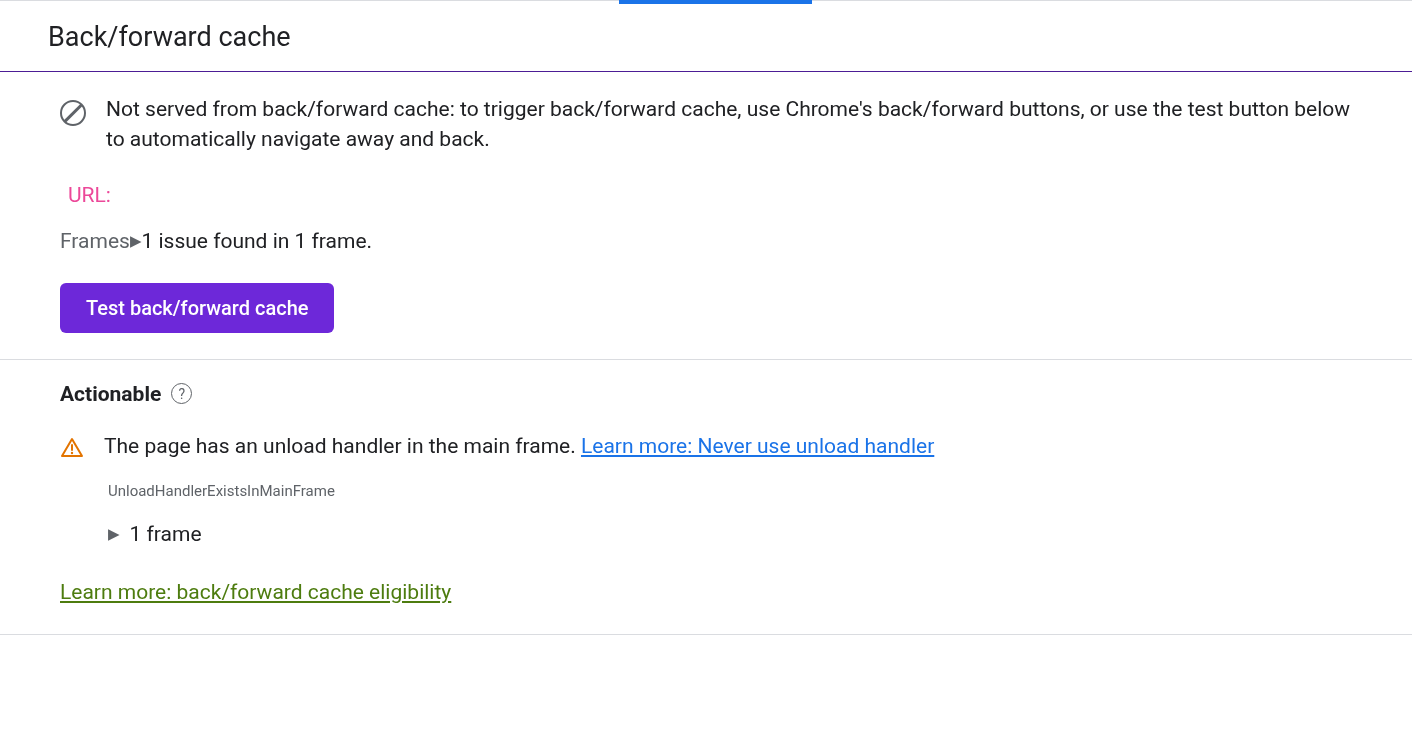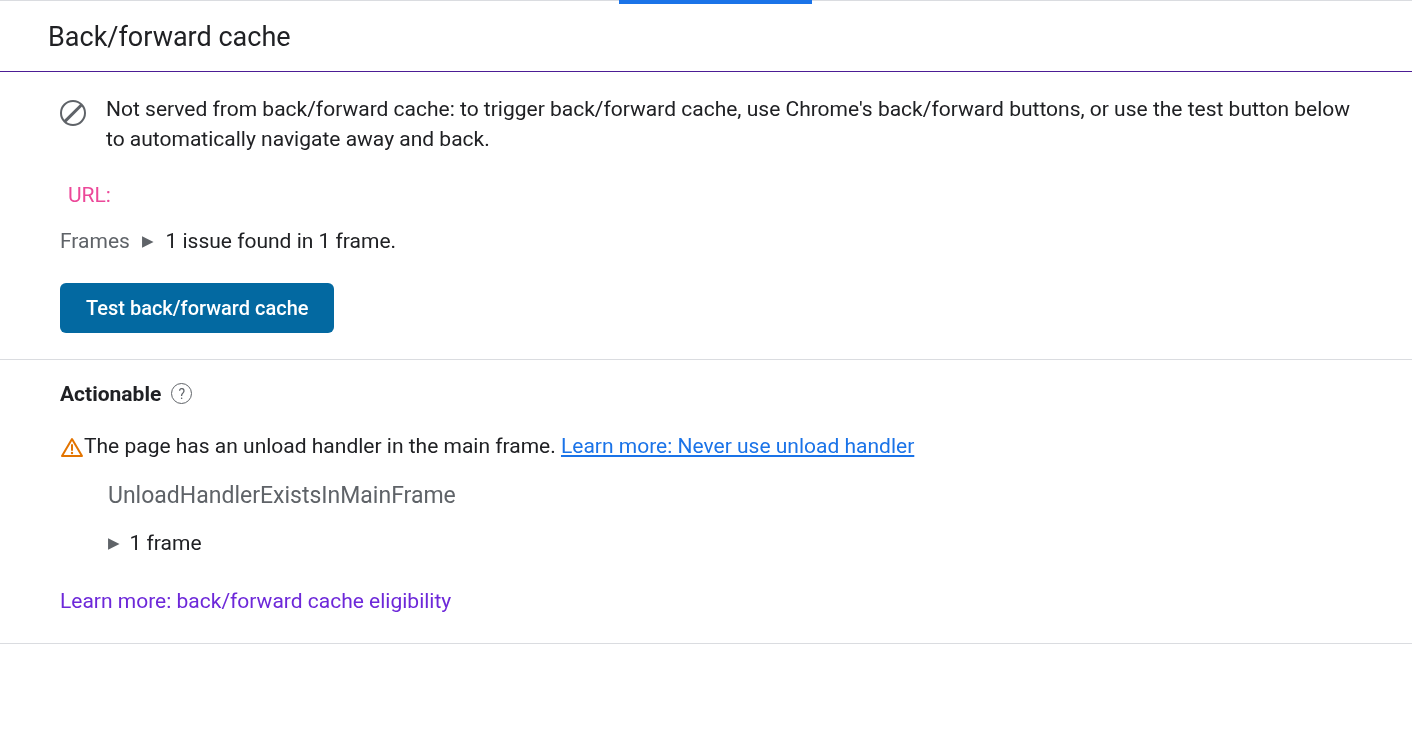--- a/index.html
+++ b/index.html
@@ -80,37 +80,36 @@
     .url-label {
       color: #ec4899;
       margin-left: 8px;
     }
     .url-value {
       color: #202124;
     }
     .frames-row {
       display: flex;
       align-items: center;
-      gap: 12px;
       margin-bottom: 30px;
       font-size: 21px;
     }
     .frames-label {
       color: #5f6368;
     }
     .expand-triangle {
       color: #5f6368;
       font-size: 15px;
       cursor: pointer;
     }
     .frames-text {
       color: #202124;
     }
     .test-button {
-      background: #0369a1;
+      background: #6d28d9;
       color: #fff;
       border: none;
       border-radius: 6px;
       padding: 13px 26px;
       font-size: 20px;
       font-weight: 500;
       cursor: pointer;
       font-family: inherit;
       text-align: center;
     }
@@ -136,54 +135,56 @@
       display: inline-flex;
       align-items: center;
       justify-content: center;
       font-size: 14px;
       color: #5f6368;
       cursor: pointer;
     }
     .issue-row {
       display: flex;
       align-items: flex-start;
+      gap: 20px;
       margin-bottom: 22px;
     }
     .warning-icon {
       width: 24px;
       height: 24px;
       flex-shrink: 0;
       margin-top: 2px;
     }
     .issue-text {
       font-size: 21px;
       color: #202124;
     }
     .link {
       color: #1a73e8;
       text-decoration: underline;
       cursor: pointer;
     }
     .reason-id {
-      font-size: 23px;
+      font-size: 15px;
       color: #5f6368;
       margin-left: 48px;
       margin-bottom: 22px;
     }
     .frame-count-row {
       display: flex;
       align-items: center;
       gap: 10px;
       margin-left: 48px;
       margin-bottom: 34px;
       font-size: 21px;
     }
     .learn-more-link {
       font-size: 21px;
-      color: #6d28d9;
+      color: #4d7c0f;
+      text-decoration: underline;
       cursor: pointer;
     }
   </style>
 </head>
 <body>
 
 <div class="tab-indicator"></div>
 
 <div class="panel">
 

